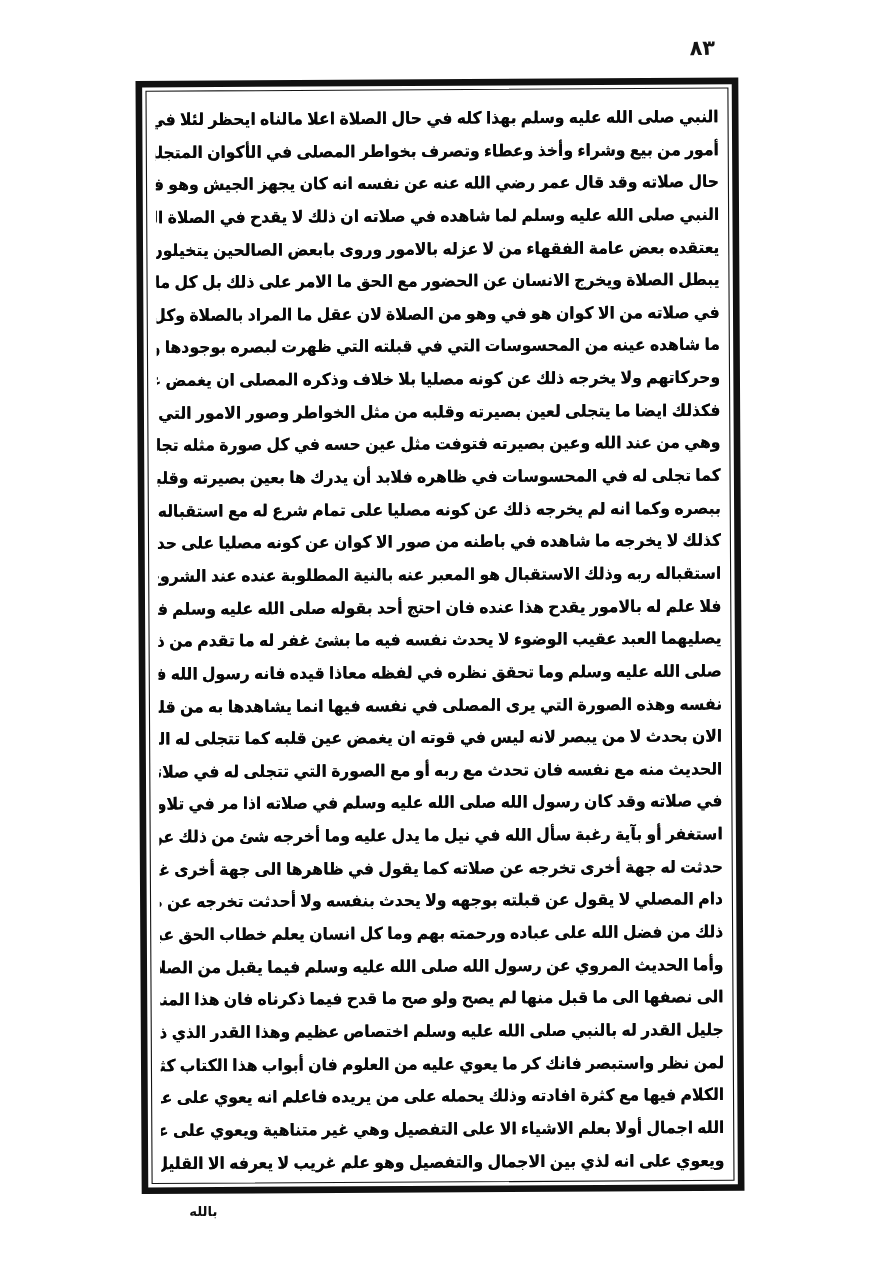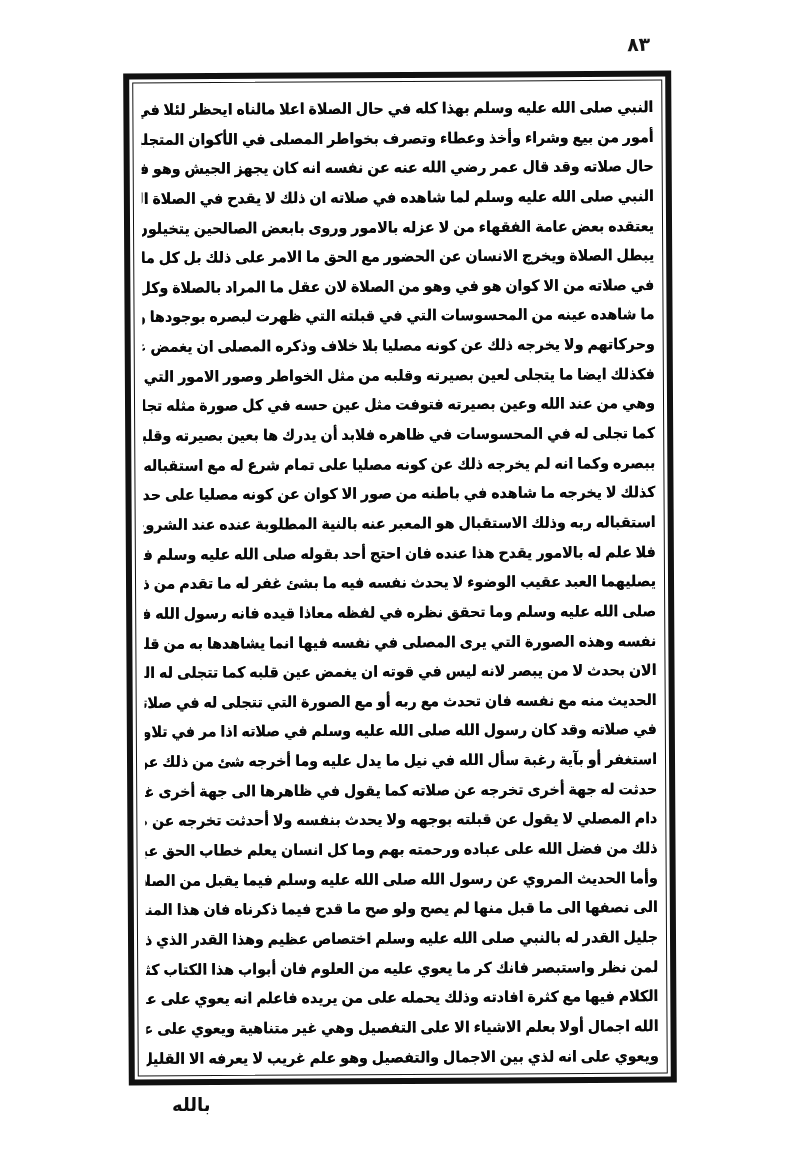--- a/index.html
+++ b/index.html
@@ -95,21 +95,21 @@
     text-align-last: right;
   }
 
   
   .catchword {
     position: absolute;
     left: 172px;
     top: 1094px;
     direction: rtl;
     font-family: "DejaVu Sans", sans-serif;
-    font-size: 18px;
+    font-size: 12px;
     font-weight: 700;
     color: #0d0d0d;
   }
 
   
   .paper-tone {
     position: absolute;
     inset: 0;
     pointer-events: none;
     background: #ffffff;

